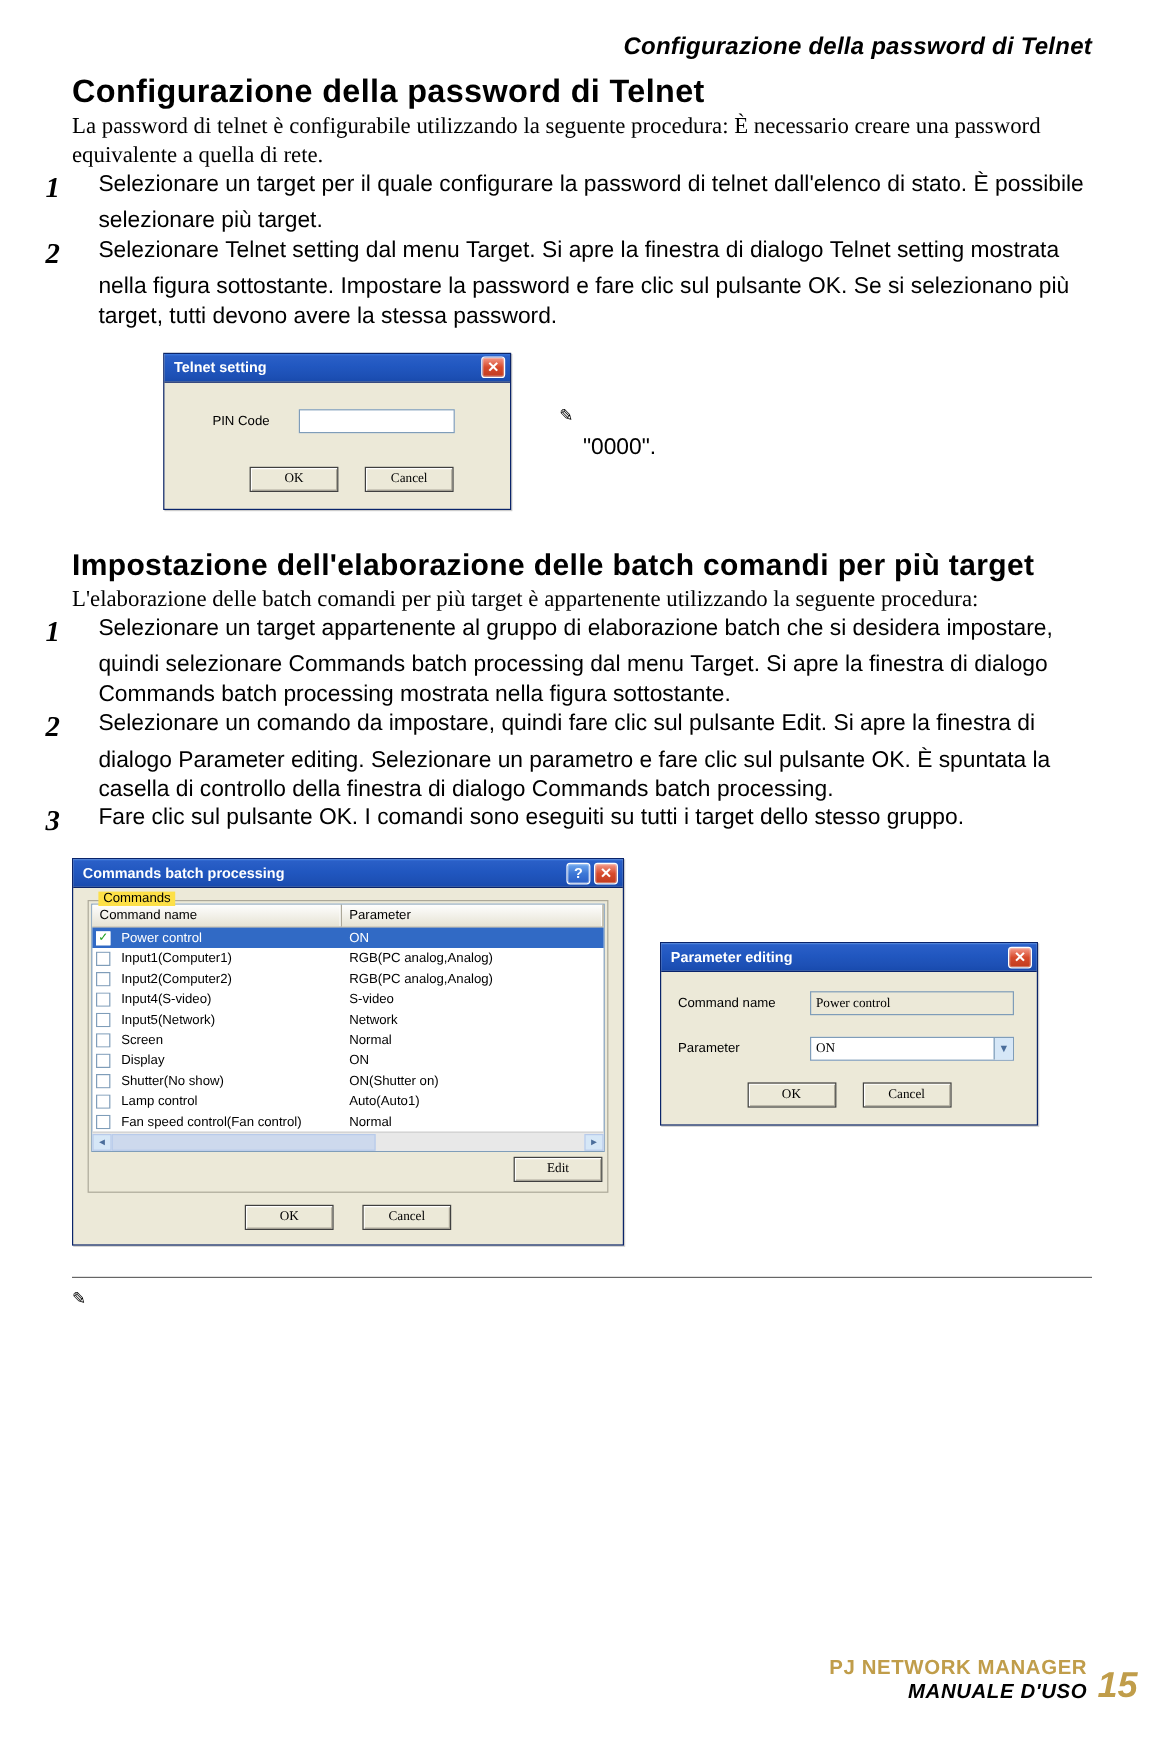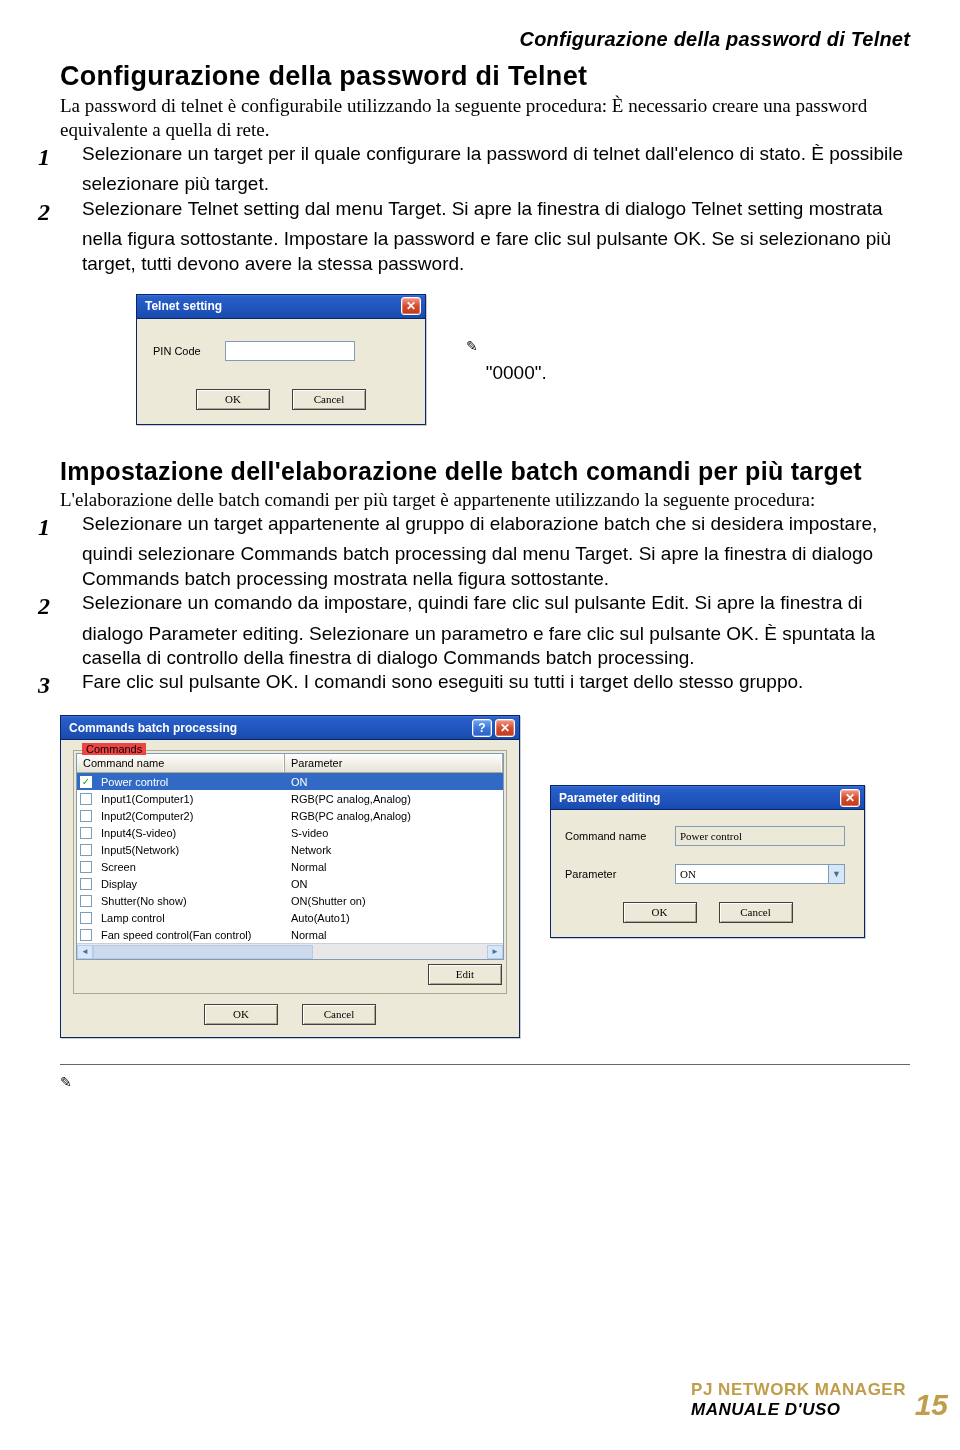--- a/index.html
+++ b/index.html
@@ -120,21 +120,21 @@
   .xp-select-arrow {
     width: 16px; height: 18px;
     background:#d6e7f7; border-left:1px solid #7f9db9;
     display:flex; align-items:center; justify-content:center;
     font-size:9px; color:#4a6d9b;
   }
 
   
   .telnet-wrap { display:flex; gap:40px; margin:18px 0 32px 76px; align-items:flex-start; }
   .telnet-dialog { width: 290px; }
-  .telnet-body { padding: 22px 16px 14px 16px; }
+  .telnet-body { padding: 22px 16px 14px 16px; margin-left: 24px; }
   .telnet-row { display:flex; align-items:center; gap:24px; margin-bottom: 28px; }
   .telnet-row label { font-size: 11px; }
   .telnet-btns { display:flex; justify-content:center; gap: 22px; }
   .telnet-note {
     font-size: 19px; font-weight: 300; width: 310px;
     letter-spacing: 3px; line-height:1.4; padding-top: 40px;
     display: flex; gap: 8px;
   }
   .pencil { font-size: 14px; display:inline-block; transform: translateY(3px); letter-spacing:normal;}
 
@@ -143,21 +143,21 @@
   .batch-dialog { width: 460px; }
   .batch-body { padding: 10px 12px 12px 12px; }
   .fieldset {
     border: 1px solid #aca899;
     padding: 2px;
     margin-bottom: 10px;
     position: relative;
   }
   .fieldset-legend {
     position: absolute; top: -8px; left: 8px;
-    background: #ef4444; padding: 0 4px; font-size: 11px;
+    background: #fde047; padding: 0 4px; font-size: 11px;
   }
   .grid {
     background: #fff; border: 1px solid #7f9db9;
     font-size: 11px;
   }
   .grid-head { display:flex; background:#ece9d8; border-bottom:1px solid #aca899; }
   .grid-head > div {
     padding: 3px 6px; border-right: 1px solid #aca899;
     background: linear-gradient(#fefefe,#e6e3d4);
     box-shadow: inset -1px 0 0 #fff;
@@ -188,21 +188,21 @@
   .param-dialog { width: 315px; margin-top: 70px; }
   .param-body { padding: 16px 14px 14px 14px; }
   .param-row { display:flex; align-items:center; margin-bottom: 18px; }
   .param-row label { width: 110px; font-size:11px; }
   .param-btns { display:flex; justify-content:center; gap:22px; margin-top:4px;}
 
   
   .footer-rule { border-top: 1px solid #666; margin: 26px 0 6px 0; }
   .footer-note { font-size: 19px; font-weight: 300; display: flex; gap: 8px; }
   .footer-brand {
-    position: absolute; right: 54px; bottom: 30px; text-align: left;
+    position: absolute; right: 54px; bottom: 30px; text-align: right;
   }
   .footer-brand .ln1 { color:#c09d4a; font-weight:700; font-size:17px; letter-spacing:.5px;}
   .footer-brand .ln2 { color:#000; font-weight:700; font-size:17px; font-style:italic; letter-spacing:.5px;}
   .pagenum {
     position:absolute; right: 12px; bottom: 28px;
     color:#c09d4a; font-weight:700; font-style:italic; font-size:30px;
   }
 </style>
 </head>
 <body>

